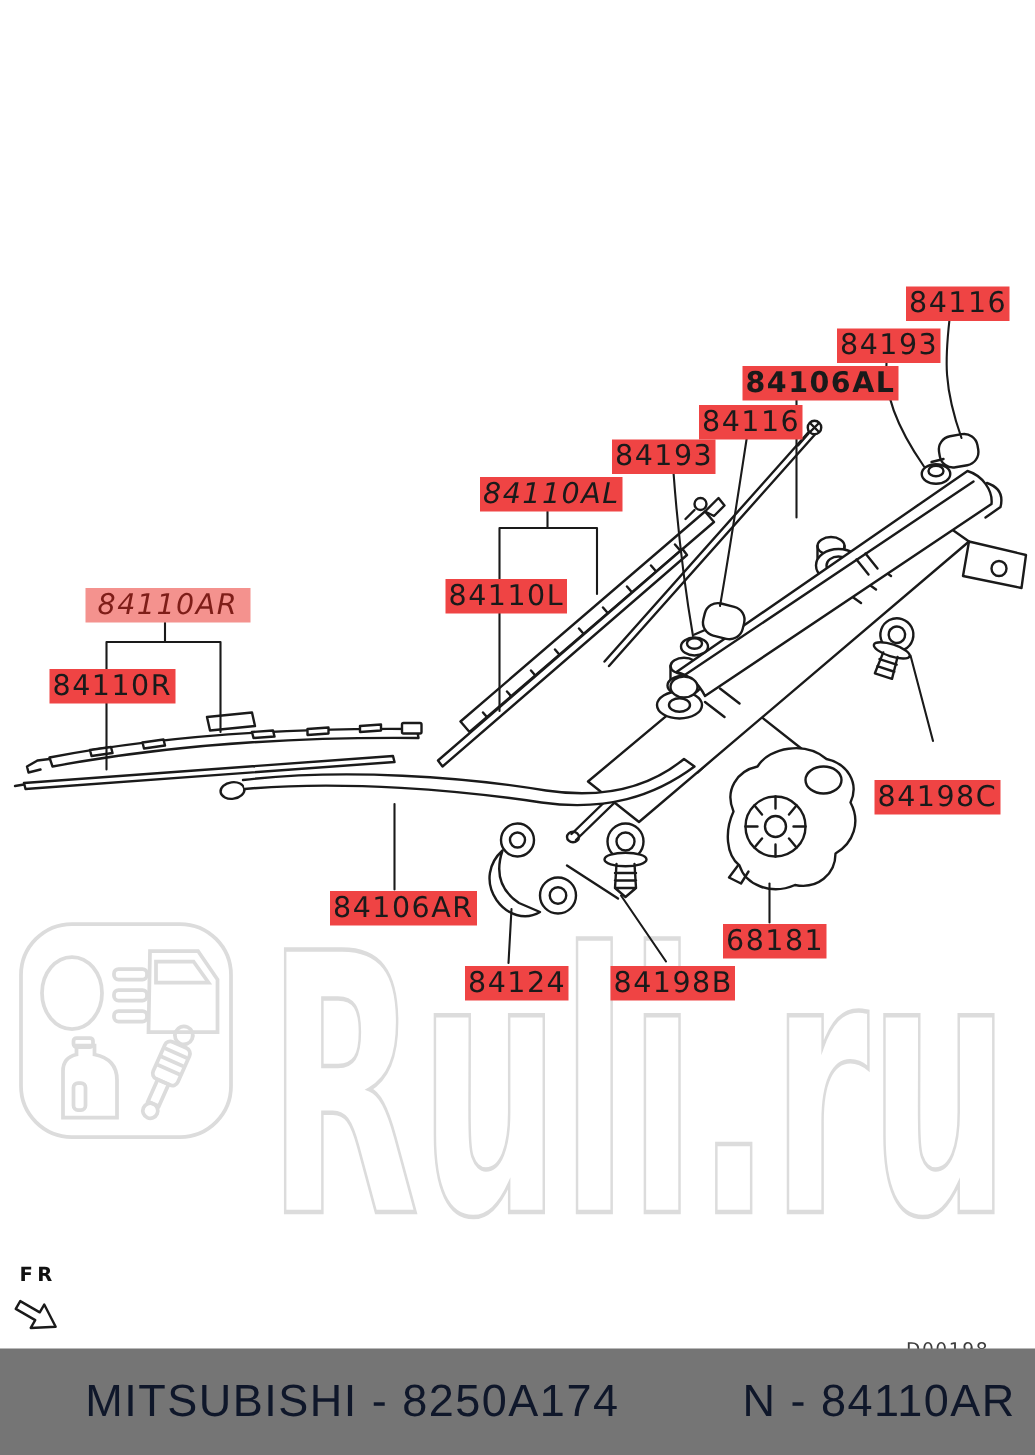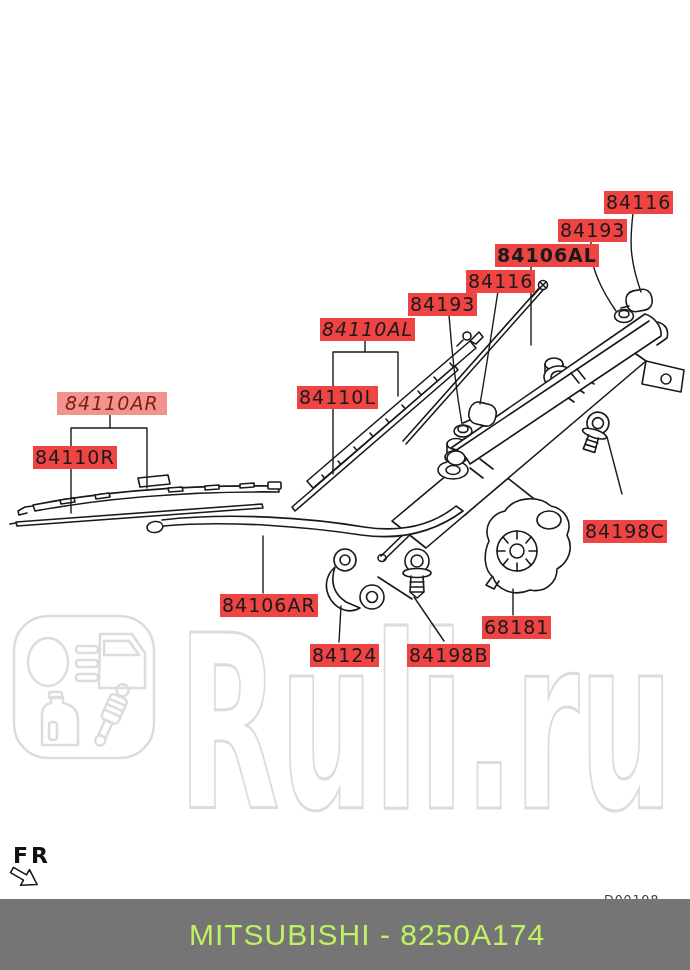--- a/index.html
+++ b/index.html
@@ -10,28 +10,28 @@
     --wm:#dcdcdc;
   }
   html,body{margin:0;padding:0;background:#fff;}
   #page{position:relative;width:690px;height:970px;background:#fff;overflow:hidden;
         font-family:"DejaVu Sans",sans-serif;}
   svg{position:absolute;left:0;top:0;}
   #labels-layer{position:absolute;left:0;top:0;width:100%;height:100%;z-index:3;}
   .part-label{position:absolute;font-size:19px;letter-spacing:1px;color:var(--line);
        background:#ef4444;padding:0 2px;line-height:23px;white-space:nowrap;}
   .part-label.hl{background:var(--hl-bg);color:var(--hl-text);padding:0 8px;}
-  #fr-indicator{position:absolute;left:13px;top:843px;font-size:22px;font-weight:bold;
+  #fr-indicator{position:absolute;left:13px;top:843px;font-size:13px;font-weight:bold;
        letter-spacing:3px;color:#111;z-index:3;}
   #diagram-code{position:absolute;left:604px;top:892px;font-size:12.5px;letter-spacing:1px;
        color:#3d3d3d;z-index:3;}
   #footer-bar{position:absolute;left:0;top:899px;width:690px;height:71px;
        background:var(--footer-bg);display:flex;align-items:center;justify-content:center;
        gap:38px;z-index:4;}
-  #footer-bar span{color:#bef264;font-size:30px;letter-spacing:1px;
+  #footer-bar span{color:#0f172a;font-size:30px;letter-spacing:1px;
        font-family:"Liberation Sans",sans-serif;margin-left:44px;}
 </style>
 </head>
 <body>
 
 <div id="page">
 
   <svg width="690" height="970" viewBox="0 0 690 970" style="z-index:1">
     <g stroke="var(--wm)" fill="none" stroke-width="2.5">
       <rect x="14" y="616" width="140" height="142" rx="34"></rect>
@@ -220,14 +220,15 @@
       <div class="part-label" style="left: 310px; top: 644px;">84124</div>
       <div class="part-label" style="left: 407px; top: 644px; text-align: right;">84198B</div>
       <div class="part-label" style="left: 482px; top: 616px;">68181</div>
     </div>
 
   <div id="fr-indicator">FR</div>
   <div id="diagram-code">D00198</div>
 
   <div id="footer-bar">
     <span>MITSUBISHI - 8250A174</span>
+    <span>N - 84110AR</span>
   </div>
 </div>
 
 </body></html>

